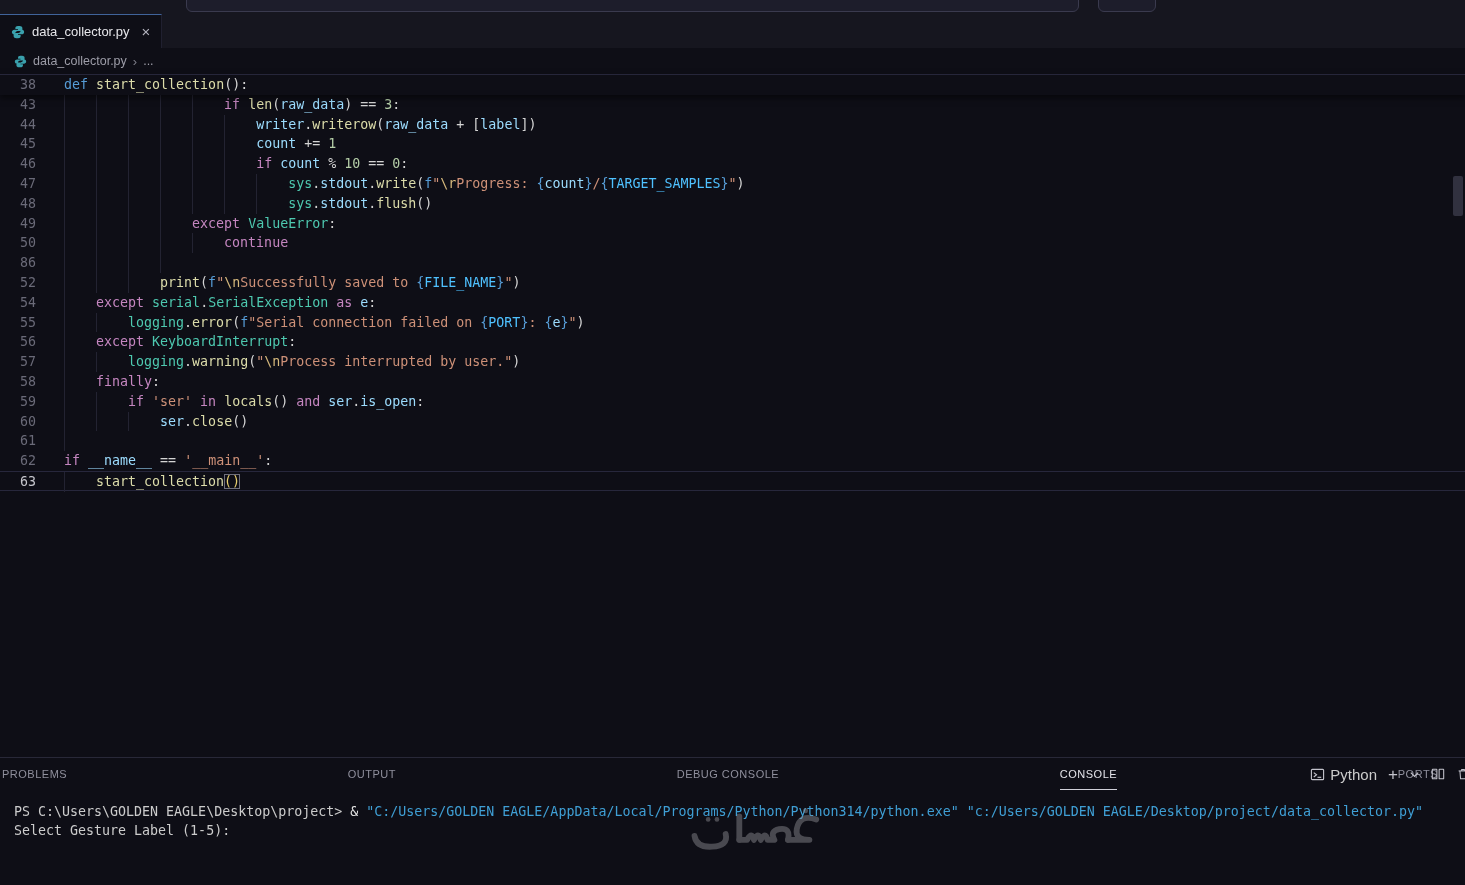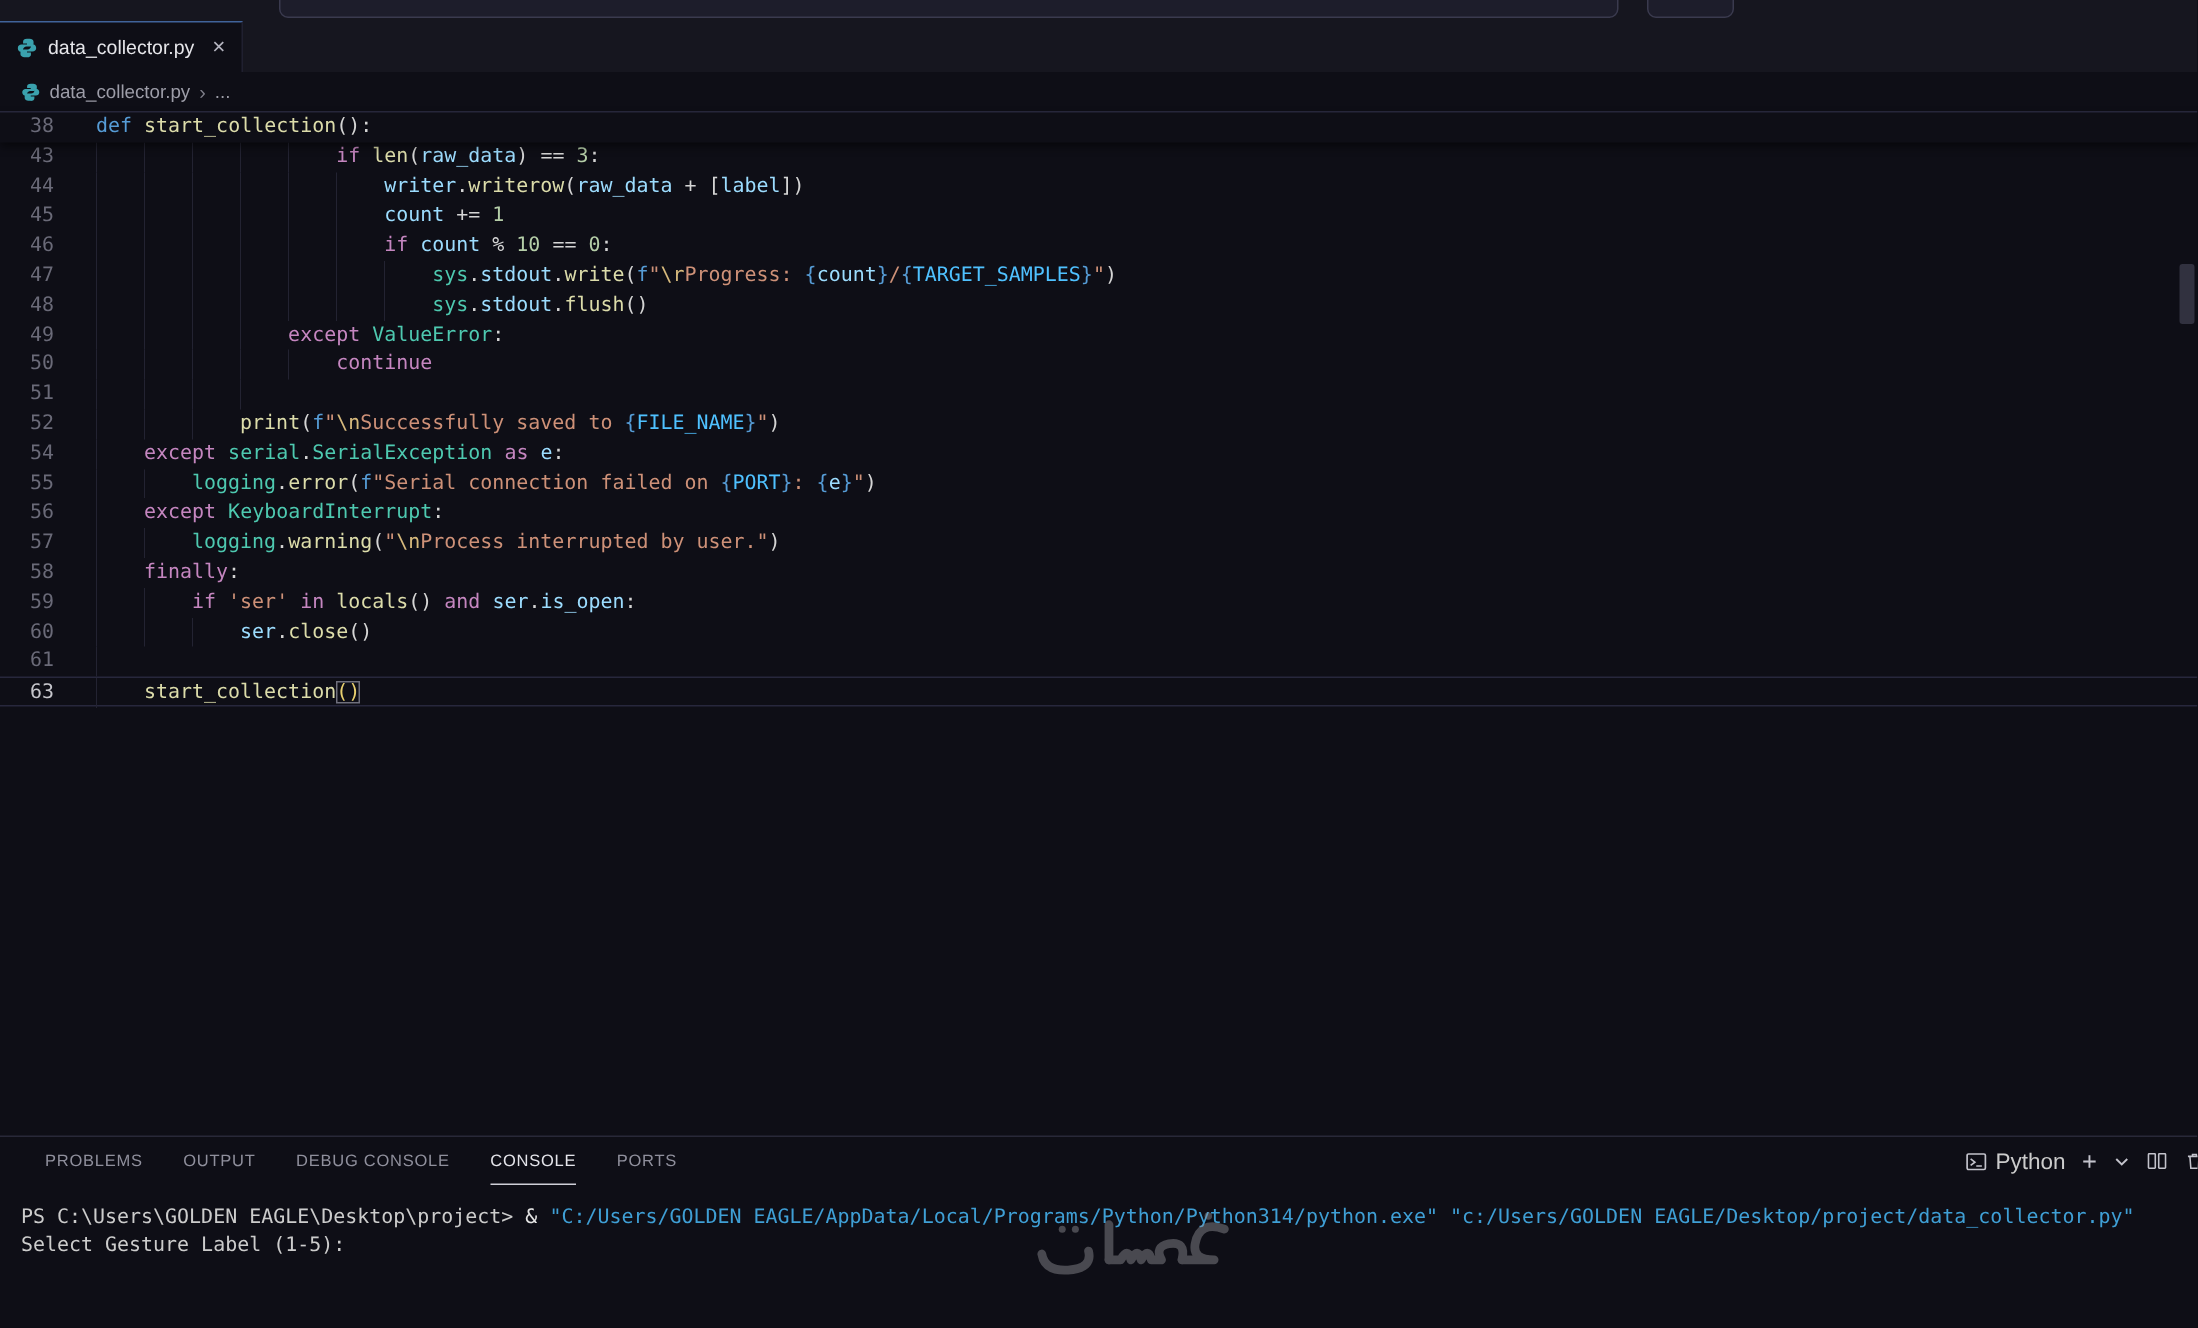--- a/index.html
+++ b/index.html
@@ -62,21 +62,21 @@
   .t-bx { color:#e8cf6f; outline:1px solid #6f6f7c; outline-offset:-1px; }
 
   
   .ovr-dash { position:absolute; right:3px; top:38px; width:8px; height:5px; background:#c9c9cf; }
   .scroll-thumb { position:absolute; right:2px; top:128px; width:10px; height:40px;
                   background:#31313f; border-radius:2px; }
 
   
   .panel { position:absolute; left:0; right:0; bottom:0; height:128px;
            border-top:1px solid #282838; background:#0e0e16; }
-  .panel-tabs { height:32px; display:flex; align-items:stretch; padding-left:30px; position:relative; }
+  .panel-tabs { height:32px; display:flex; align-items:stretch; padding-left:2px; position:relative;justify-content:space-between; }
   .ptab { font-size:11px; letter-spacing:0.5px; color:#8f8f9c; margin-right:27px;
           display:flex; align-items:center; border-bottom:1px solid transparent; cursor:pointer; }
   .ptab.active { color:#e4e4ea; border-bottom-color:#cfcfd8; }
   .panel-actions { position:absolute; right:-5px; top:0; height:32px;
                    display:flex; align-items:center; gap:11px; color:#c3c3cc; overflow:hidden; }
   .pa-ico { display:flex; align-items:center; gap:5px; cursor:pointer; }
   .pa-label { font-size:15px; color:#cccccc; }
   .plus-glyph { font-size:17px; color:#c3c3cc; line-height:1; }
   .term { font-size:13.3px; line-height:18.5px; padding:13px 0 0 14px; white-space:pre; color:#cccccc; }
   .tt-tp { color:#cccccc; }
@@ -127,30 +127,31 @@
 
   <div>
       <div class="code-row"><div class="ln">43</div><div class="code-text"><span class="ind" style="width: 20ch;"></span><span class="t-kw">if</span><span class="t-tx"> </span><span class="t-fn">len</span><span class="t-pu">(</span><span class="t-vr">raw_data</span><span class="t-pu">)</span><span class="t-tx"> </span><span class="t-pu">==</span><span class="t-tx"> </span><span class="t-nu">3</span><span class="t-pu">:</span></div></div>
       <div class="code-row"><div class="ln">44</div><div class="code-text"><span class="ind" style="width: 24ch;"></span><span class="t-vr">writer</span><span class="t-pu">.</span><span class="t-fn">writerow</span><span class="t-pu">(</span><span class="t-vr">raw_data</span><span class="t-tx"> </span><span class="t-pu">+</span><span class="t-tx"> </span><span class="t-pu">[</span><span class="t-vr">label</span><span class="t-pu">])</span></div></div>
       <div class="code-row"><div class="ln">45</div><div class="code-text"><span class="ind" style="width: 24ch;"></span><span class="t-vr">count</span><span class="t-tx"> </span><span class="t-pu">+=</span><span class="t-tx"> </span><span class="t-nu">1</span></div></div>
       <div class="code-row"><div class="ln">46</div><div class="code-text"><span class="ind" style="width: 24ch;"></span><span class="t-kw">if</span><span class="t-tx"> </span><span class="t-vr">count</span><span class="t-tx"> </span><span class="t-pu">%</span><span class="t-tx"> </span><span class="t-nu">10</span><span class="t-tx"> </span><span class="t-pu">==</span><span class="t-tx"> </span><span class="t-nu">0</span><span class="t-pu">:</span></div></div>
       <div class="code-row"><div class="ln">47</div><div class="code-text"><span class="ind" style="width: 28ch;"></span><span class="t-cl">sys</span><span class="t-pu">.</span><span class="t-vr">stdout</span><span class="t-pu">.</span><span class="t-fn">write</span><span class="t-pu">(</span><span class="t-df">f</span><span class="t-st">"</span><span class="t-es">\r</span><span class="t-st">Progress: </span><span class="t-br">{</span><span class="t-vr">count</span><span class="t-br">}</span><span class="t-st">/</span><span class="t-br">{</span><span class="t-co">TARGET_SAMPLES</span><span class="t-br">}</span><span class="t-st">"</span><span class="t-pu">)</span></div></div>
       <div class="code-row"><div class="ln">48</div><div class="code-text"><span class="ind" style="width: 28ch;"></span><span class="t-cl">sys</span><span class="t-pu">.</span><span class="t-vr">stdout</span><span class="t-pu">.</span><span class="t-fn">flush</span><span class="t-pu">()</span></div></div>
       <div class="code-row"><div class="ln">49</div><div class="code-text"><span class="ind" style="width: 16ch;"></span><span class="t-kw">except</span><span class="t-tx"> </span><span class="t-cl">ValueError</span><span class="t-pu">:</span></div></div>
       <div class="code-row"><div class="ln">50</div><div class="code-text"><span class="ind" style="width: 20ch;"></span><span class="t-kw">continue</span></div></div>
-      <div class="code-row"><div class="ln">51</div><div class="code-text"><span class="ind" style="width: 16ch;"></span></div></div>
+      <div class="code-row"><div class="ln">86</div><div class="code-text"><span class="ind" style="width: 16ch;"></span></div></div>
       <div class="code-row"><div class="ln">52</div><div class="code-text"><span class="ind" style="width: 12ch;"></span><span class="t-fn">print</span><span class="t-pu">(</span><span class="t-df">f</span><span class="t-st">"</span><span class="t-es">\n</span><span class="t-st">Successfully saved to </span><span class="t-br">{</span><span class="t-co">FILE_NAME</span><span class="t-br">}</span><span class="t-st">"</span><span class="t-pu">)</span></div></div>
       <div class="code-row"><div class="ln">54</div><div class="code-text"><span class="ind" style="width: 4ch;"></span><span class="t-kw">except</span><span class="t-tx"> </span><span class="t-cl">serial</span><span class="t-pu">.</span><span class="t-cl">SerialException</span><span class="t-tx"> </span><span class="t-kw">as</span><span class="t-tx"> </span><span class="t-vr">e</span><span class="t-pu">:</span></div></div>
       <div class="code-row"><div class="ln">55</div><div class="code-text"><span class="ind" style="width: 8ch;"></span><span class="t-cl">logging</span><span class="t-pu">.</span><span class="t-fn">error</span><span class="t-pu">(</span><span class="t-df">f</span><span class="t-st">"Serial connection failed on </span><span class="t-br">{</span><span class="t-co">PORT</span><span class="t-br">}</span><span class="t-st">: </span><span class="t-br">{</span><span class="t-vr">e</span><span class="t-br">}</span><span class="t-st">"</span><span class="t-pu">)</span></div></div>
       <div class="code-row"><div class="ln">56</div><div class="code-text"><span class="ind" style="width: 4ch;"></span><span class="t-kw">except</span><span class="t-tx"> </span><span class="t-cl">KeyboardInterrupt</span><span class="t-pu">:</span></div></div>
       <div class="code-row"><div class="ln">57</div><div class="code-text"><span class="ind" style="width: 8ch;"></span><span class="t-cl">logging</span><span class="t-pu">.</span><span class="t-fn">warning</span><span class="t-pu">(</span><span class="t-st">"</span><span class="t-es">\n</span><span class="t-st">Process interrupted by user."</span><span class="t-pu">)</span></div></div>
       <div class="code-row"><div class="ln">58</div><div class="code-text"><span class="ind" style="width: 4ch;"></span><span class="t-kw">finally</span><span class="t-pu">:</span></div></div>
       <div class="code-row"><div class="ln">59</div><div class="code-text"><span class="ind" style="width: 8ch;"></span><span class="t-kw">if</span><span class="t-tx"> </span><span class="t-st">'ser'</span><span class="t-tx"> </span><span class="t-kw">in</span><span class="t-tx"> </span><span class="t-fn">locals</span><span class="t-pu">()</span><span class="t-tx"> </span><span class="t-kw">and</span><span class="t-tx"> </span><span class="t-vr">ser</span><span class="t-pu">.</span><span class="t-vr">is_open</span><span class="t-pu">:</span></div></div>
       <div class="code-row"><div class="ln">60</div><div class="code-text"><span class="ind" style="width: 12ch;"></span><span class="t-vr">ser</span><span class="t-pu">.</span><span class="t-fn">close</span><span class="t-pu">()</span></div></div>
       <div class="code-row"><div class="ln">61</div><div class="code-text"><span class="ind" style="width: 4ch;"></span></div></div>
+      <div class="code-row"><div class="ln">62</div><div class="code-text"><span class="ind" style="width: 0ch;"></span><span class="t-kw">if</span><span class="t-tx"> </span><span class="t-vr">__name__</span><span class="t-tx"> </span><span class="t-pu">==</span><span class="t-tx"> </span><span class="t-st">'__main__'</span><span class="t-pu">:</span></div></div>
       <div class="code-row cur"><div class="ln">63</div><div class="code-text"><span class="ind" style="width: 4ch;"></span><span class="t-fn">start_collection</span><span class="t-bx">()</span></div></div>
     </div>
 
   <div class="ovr-dash"></div>
   <div class="scroll-thumb"></div>
 </div>
 
 <div class="panel">
   <div class="panel-tabs">
     <div class="ptab">PROBLEMS</div>

